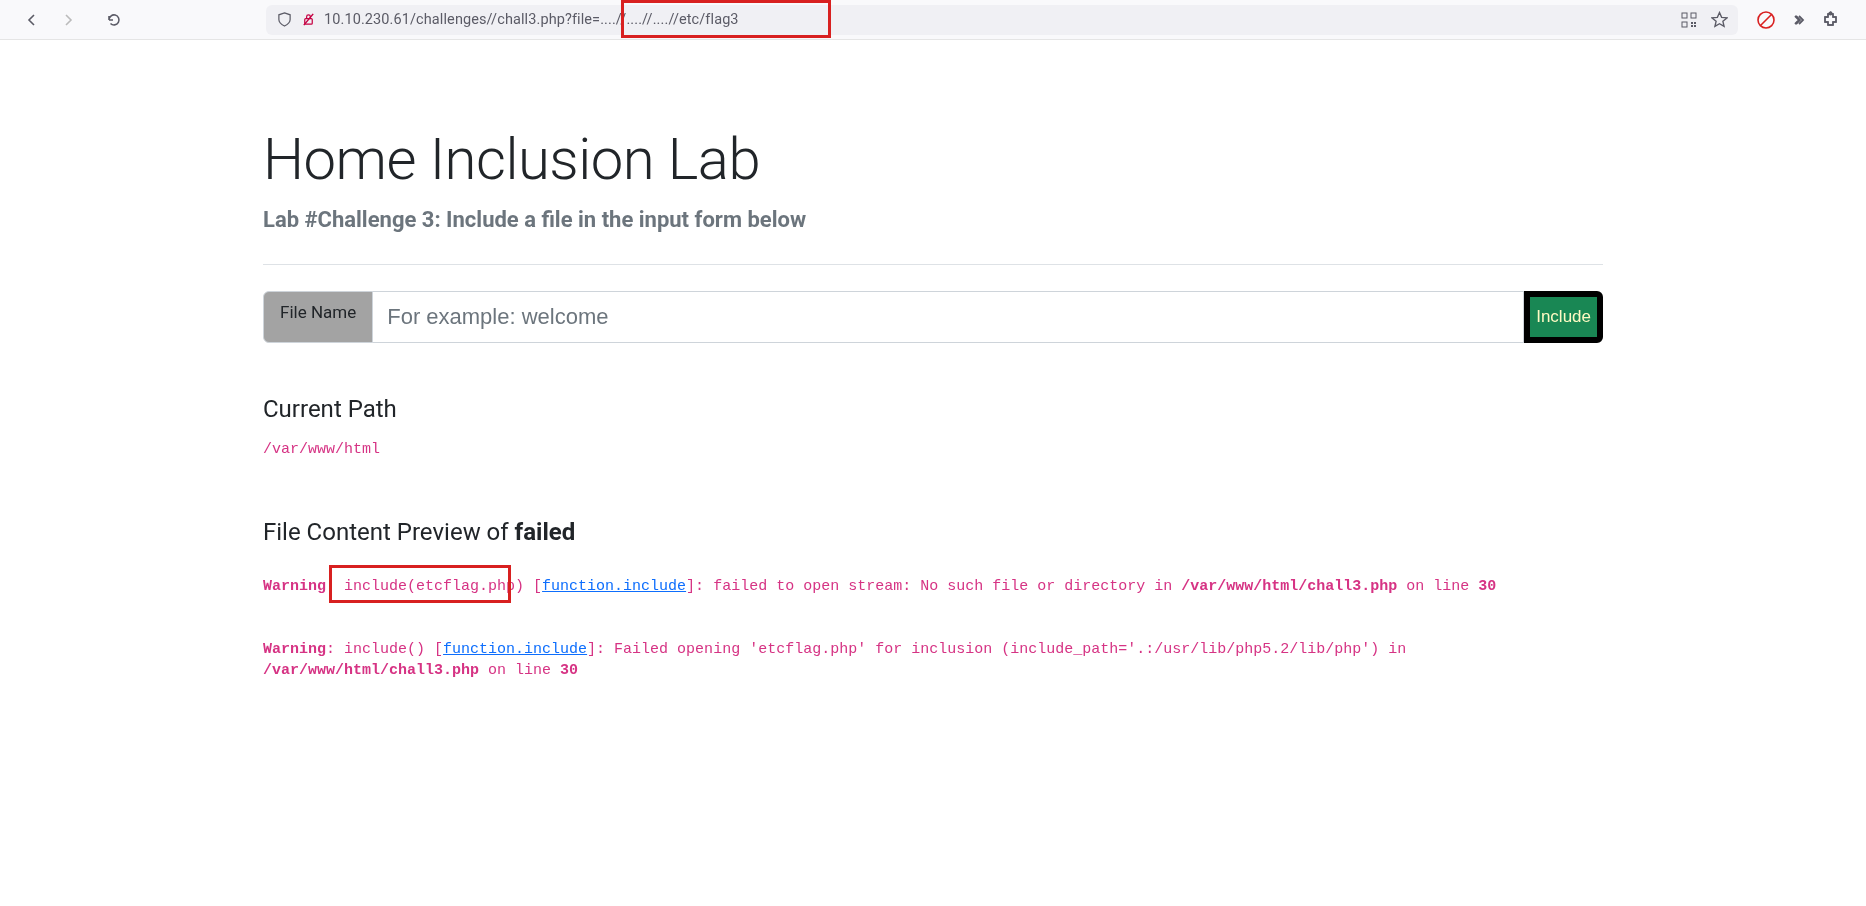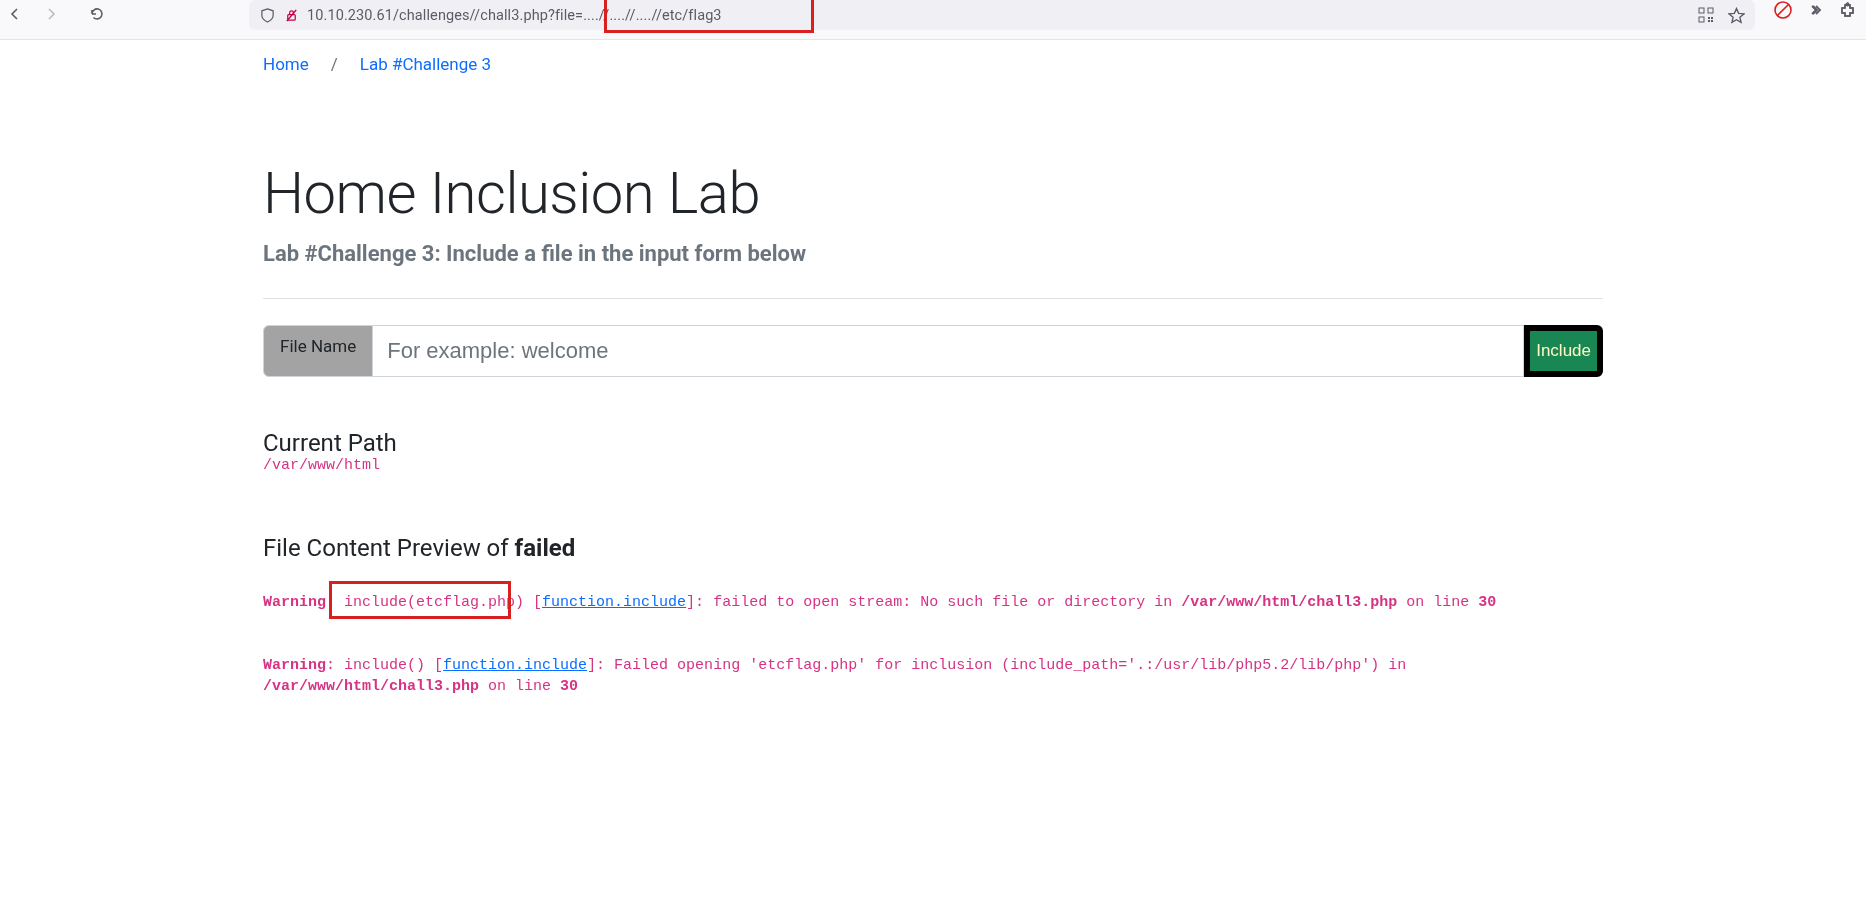--- a/index.html
+++ b/index.html
@@ -4,22 +4,22 @@
   <style>
     * { box-sizing: border-box; margin: 0; padding: 0; }
     body { font-family: -apple-system, BlinkMacSystemFont, "Segoe UI", Roboto, Helvetica, Arial, sans-serif; background: #fff; color: #212529; }
     
     
     .browser-chrome {
       height: 40px;
       background: #f9f9fb;
       border-bottom: 1px solid #e5e5e5;
       display: flex;
-      align-items: flex-start;
-      padding: 0 1px;
+      align-items: center;
+      padding: 0 18px;
       gap: 8px;
     }
     .nav-arrow {
       width: 28px; height: 28px;
       display: flex; align-items: center; justify-content: center;
       border-radius: 4px;
       color: #5b5b66;
       font-size: 18px;
       cursor: default;
       user-select: none;
@@ -109,21 +109,21 @@
       background: #198754;
       color: #fef9c3;
       border: 6px solid #000000;
       border-radius: 0 6px 6px 0;
       padding: 10px 6px;
       font-size: 17px;
       cursor: pointer;
     }
     
     .section-h { font-size: 24px; font-weight: 400; color: #212529; margin-top: 52px; }
-    .mono { font-family: SFMono-Regular, Menlo, Monaco, Consolas, "Liberation Mono", monospace; font-size: 15px; color: #d63384; }
+    .mono { font-family: SFMono-Regular, Menlo, Monaco, Consolas, "Liberation Mono", monospace; font-size: 15px; color: #d63384; margin-top: 18px; }
     
     .preview-title { font-size: 24px; font-weight: 400; margin-top: 60px; }
     .preview-title .bold { font-weight: 700; }
     
     .warning-block { font-family: SFMono-Regular, Menlo, Monaco, Consolas, "Liberation Mono", monospace; font-size: 15px; color: #d63384; margin-top: 30px; line-height: 1.4; position: relative; }
     .warning-block .b { font-weight: 700; }
     .warning-block a { color: #0d6efd; text-decoration: underline; cursor: pointer; }
     .warn-line2 { margin-top: 42px; }
     .red-box-warn {
       position: absolute;
@@ -207,25 +207,20 @@
       <svg width="17" height="17" viewBox="0 0 17 17" fill="none" stroke="currentColor" stroke-width="1.4">
           <path d="M6 3h5v3h3v5h-3v3H6v-3H3V6h3z M8 1a1.5 1.5 0 0 1 1.5 1.5V3"></path>
           <path d="M3 6 H6 V3 H11 V6 H14 V11 H11 V14 H6 V11 H3 Z"></path>
           <circle cx="8.5" cy="2.5" r="1.4"></circle>
         </svg>
     </span>
   </div>
 </div>
 
 <div class="container">
-  <div class="breadcrumb">
-    <a>Home</a>
-    <span class="sep">/</span>
-    <a>Lab #Challenge 3</a>
-  </div>
 
   <h1 class="page-title">Home Inclusion Lab</h1>
   <p class="page-subtitle">Lab #Challenge 3: Include a file in the input form below</p>
   <hr class="divider">
 
   <div class="input-group">
     <span class="input-label">File Name</span>
     <input class="input-field" type="text" placeholder="For example: welcome" style="">
     <button class="input-button">Include</button>
   </div>

